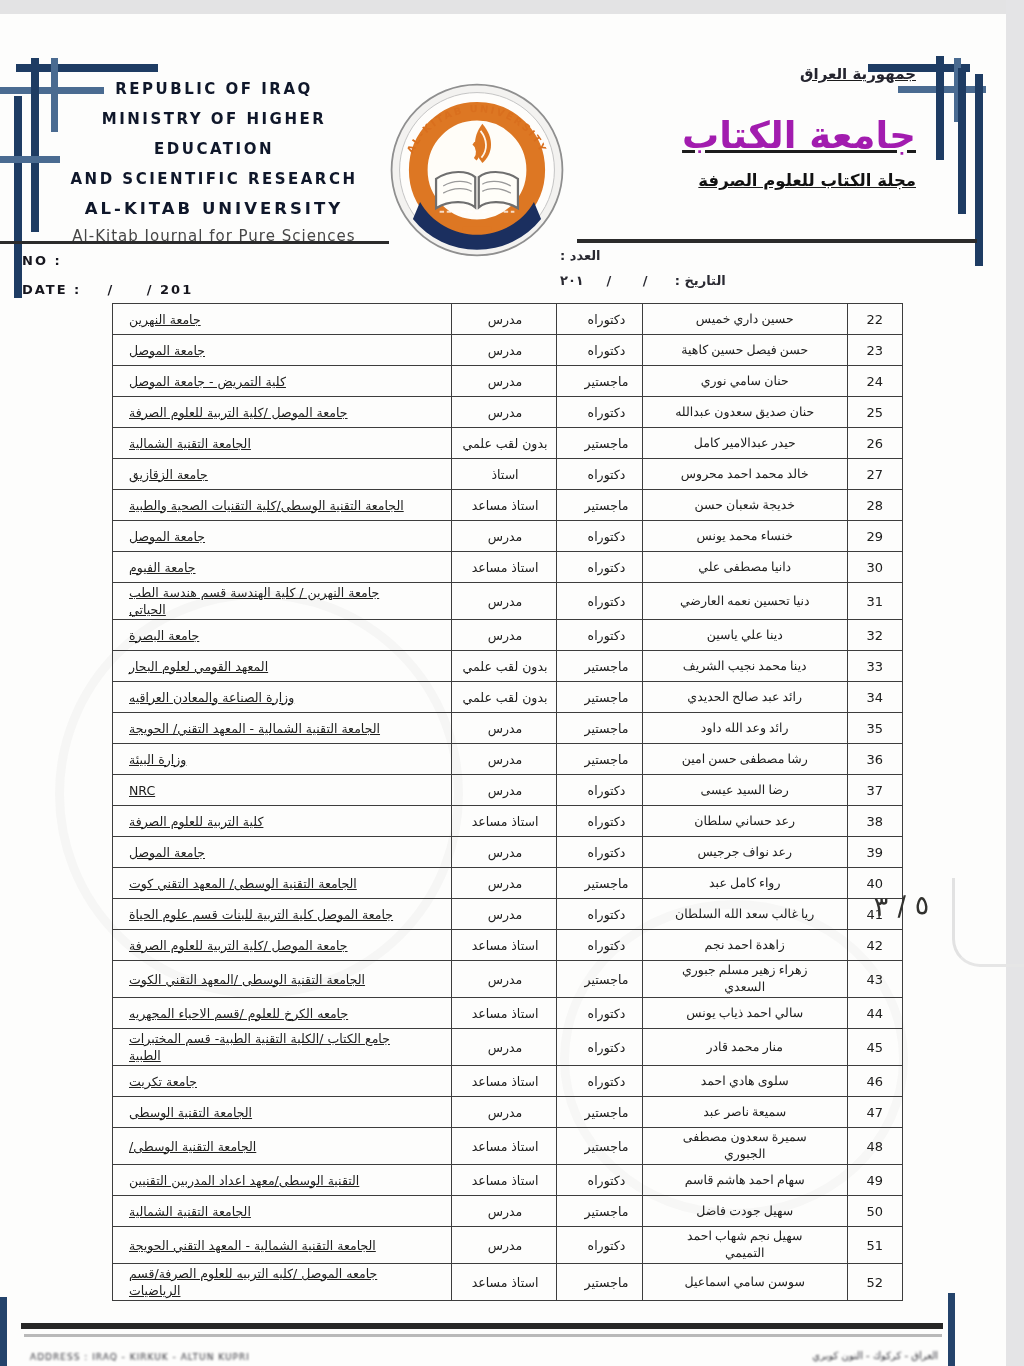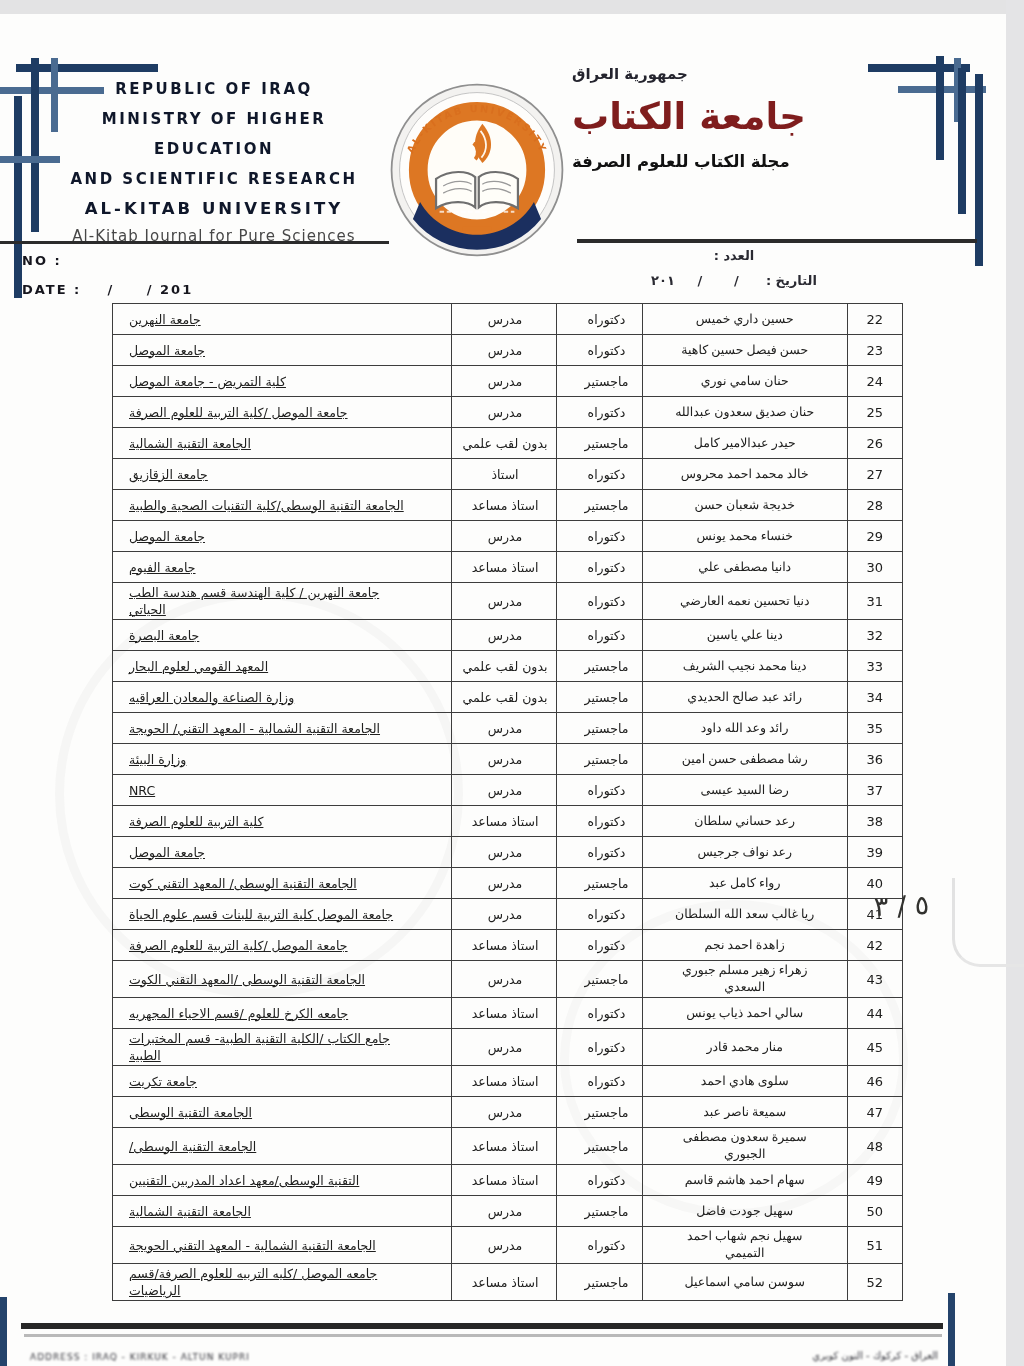--- a/index.html
+++ b/index.html
@@ -7,38 +7,38 @@
           font-family:"DejaVu Sans",sans-serif;color:#1c1c1c;}
   .paper{position:absolute;left:0;top:14px;width:1006px;height:1352px;background:#fdfdfc;}
   .abs{position:absolute;}
   .pre{white-space:pre;}
 
   
   .hdr-left{left:38px;top:74px;width:352px;text-align:center;}
   .hdr-left .l{font-weight:bold;font-size:15px;letter-spacing:2.5px;line-height:30px;color:#0f172a;}
   .hdr-left .l4{font-size:16.5px;letter-spacing:3px;}
   .hdr-left .journal{margin-top:3px;font-size:15px;letter-spacing:1px;color:#474747;}
-  .hdr-right{left:572px;top:60px;width:344px;text-align:left;direction:rtl;}
+  .hdr-right{left:572px;top:60px;width:344px;text-align:right;direction:rtl;text-decoration:underline;}
   .hdr-right .l{font-weight:bold;font-size:15px;line-height:29px;color:#24242e;}
-  .hdr-right .univ{font-size:37px;font-weight:bold;line-height:56px;color:#7f1d1d;}
+  .hdr-right .univ{font-size:37px;font-weight:bold;line-height:56px;color:#a21caf;margin-top:19px;}
   .hdr-right .journal{font-size:16.5px;font-weight:bold;margin-top:7px;color:#111;}
 
   
   .bar{position:absolute;}
   .navy{background:#1e3c63;}
   .steel{background:#4a6b91;}
 
   
   .logo{left:388px;top:76px;width:178px;height:188px;}
 
   
   .rule-l{left:0;top:241px;width:389px;height:3px;background:#2b2b2b;}
   .rule-r{left:577px;top:239px;width:400px;height:4px;background:#2b2b2b;}
   .ref-en{left:22px;top:246px;font-size:13px;font-weight:bold;letter-spacing:2px;line-height:29px;color:#16161e;}
-  .ref-ar{left:560px;top:243px;width:348px;text-align:center;direction:rtl;font-size:13px;
+  .ref-ar{left:560px;top:243px;width:348px;text-align:left;direction:rtl;font-size:13px;
           font-weight:bold;line-height:25px;color:#2a2a32;}
 
   
   .roster{left:112px;top:303px;width:791px;border-collapse:collapse;direction:rtl;
           font-size:12.5px;color:#20201f;}
   .roster td{border:1px solid #3d3d3d;padding:1px 6px;height:28px;text-align:center;
              vertical-align:middle;white-space:pre-wrap;line-height:17px;}
   .roster .c-no{width:48px;font-size:13px;}
   .roster .c-name{width:204px;padding:1px 14px;font-family:Liberation Serif, serif;}
   .roster .c-deg{width:62px;padding-left:20px;}

